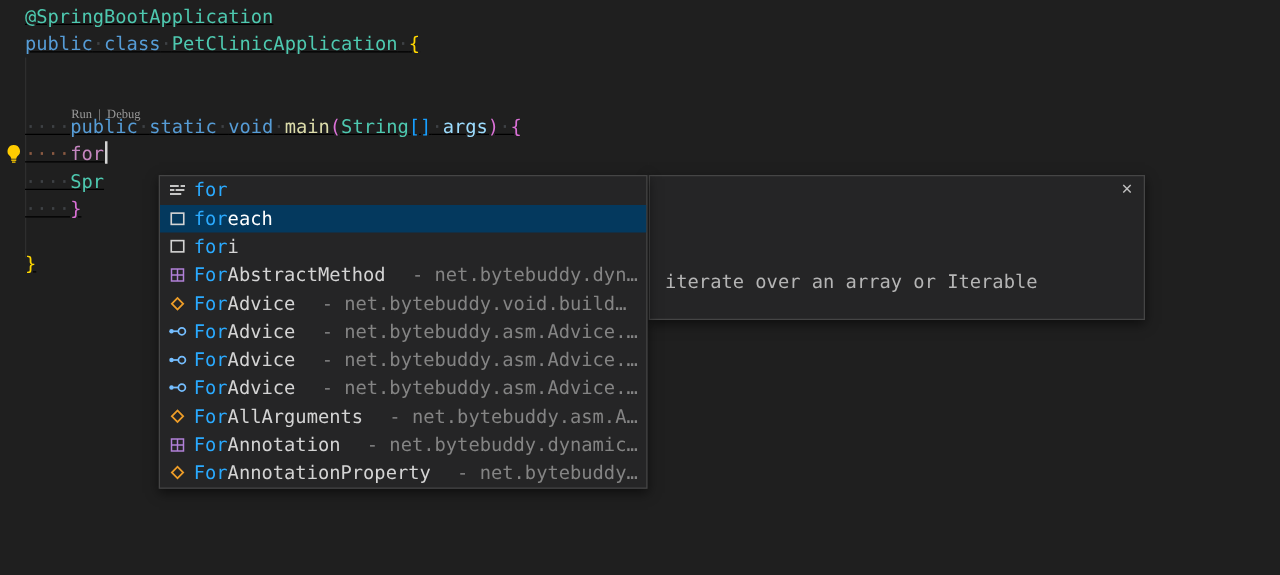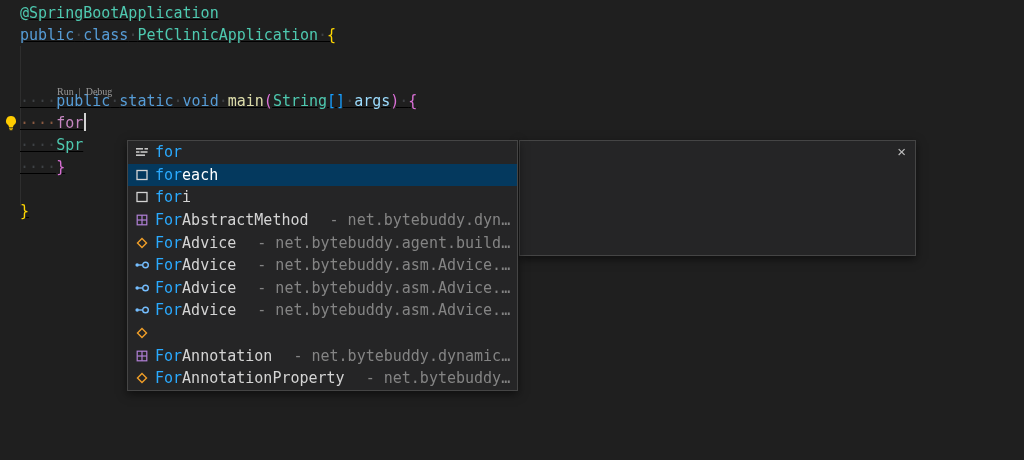--- a/index.html
+++ b/index.html
@@ -115,21 +115,21 @@
           </svg></span><span class="s-label"><span class="match">for</span><span class="rest">i</span><span class="detail"></span></span></div>
       <div class="suggest-row"><span class="s-icon"><svg width="16" height="16" viewBox="0 0 16 16">
             <g stroke="#b180d7" stroke-width="1.2" fill="none">
               <rect x="3.2" y="3.2" width="9.6" height="9.6"></rect>
               <line x1="8" y1="3.2" x2="8" y2="12.8"></line>
               <line x1="3.2" y1="8" x2="12.8" y2="8"></line>
             </g>
           </svg></span><span class="s-label"><span class="match">For</span><span class="rest">AbstractMethod</span><span class="detail"> - net.bytebuddy.dyn…</span></span></div>
       <div class="suggest-row"><span class="s-icon"><svg width="16" height="16" viewBox="0 0 16 16">
             <rect x="4.8" y="4.8" width="6.4" height="6.4" transform="rotate(45 8 8)" fill="none" stroke="#ee9d28" stroke-width="1.4"></rect>
-          </svg></span><span class="s-label"><span class="match">For</span><span class="rest">Advice</span><span class="detail"> - net.bytebuddy.agent.build…</span></span></div>
+          </svg></span><span class="s-label"><span class="match">For</span><span class="rest">Advice</span><span class="detail"> - net.bytebuddy.void.build…</span></span></div>
       <div class="suggest-row"><span class="s-icon"><svg width="16" height="16" viewBox="0 0 16 16">
             <g fill="#75beff">
               <circle cx="3.2" cy="8" r="1.8"></circle>
               <rect x="4.5" y="7.3" width="4" height="1.4"></rect>
             </g>
             <circle cx="11.5" cy="8" r="2.8" fill="none" stroke="#75beff" stroke-width="1.4"></circle>
           </svg></span><span class="s-label"><span class="match">For</span><span class="rest">Advice</span><span class="detail"> - net.bytebuddy.asm.Advice.…</span></span></div>
       <div class="suggest-row"><span class="s-icon"><svg width="16" height="16" viewBox="0 0 16 16">
             <g fill="#75beff">
               <circle cx="3.2" cy="8" r="1.8"></circle>
@@ -139,30 +139,31 @@
           </svg></span><span class="s-label"><span class="match">For</span><span class="rest">Advice</span><span class="detail"> - net.bytebuddy.asm.Advice.…</span></span></div>
       <div class="suggest-row"><span class="s-icon"><svg width="16" height="16" viewBox="0 0 16 16">
             <g fill="#75beff">
               <circle cx="3.2" cy="8" r="1.8"></circle>
               <rect x="4.5" y="7.3" width="4" height="1.4"></rect>
             </g>
             <circle cx="11.5" cy="8" r="2.8" fill="none" stroke="#75beff" stroke-width="1.4"></circle>
           </svg></span><span class="s-label"><span class="match">For</span><span class="rest">Advice</span><span class="detail"> - net.bytebuddy.asm.Advice.…</span></span></div>
       <div class="suggest-row"><span class="s-icon"><svg width="16" height="16" viewBox="0 0 16 16">
             <rect x="4.8" y="4.8" width="6.4" height="6.4" transform="rotate(45 8 8)" fill="none" stroke="#ee9d28" stroke-width="1.4"></rect>
-          </svg></span></div>
+          </svg></span><span class="s-label"><span class="match">For</span><span class="rest">AllArguments</span><span class="detail"> - net.bytebuddy.asm.A…</span></span></div>
       <div class="suggest-row"><span class="s-icon"><svg width="16" height="16" viewBox="0 0 16 16">
             <g stroke="#b180d7" stroke-width="1.2" fill="none">
               <rect x="3.2" y="3.2" width="9.6" height="9.6"></rect>
               <line x1="8" y1="3.2" x2="8" y2="12.8"></line>
               <line x1="3.2" y1="8" x2="12.8" y2="8"></line>
             </g>
           </svg></span><span class="s-label"><span class="match">For</span><span class="rest">Annotation</span><span class="detail"> - net.bytebuddy.dynamic…</span></span></div>
       <div class="suggest-row"><span class="s-icon"><svg width="16" height="16" viewBox="0 0 16 16">
             <rect x="4.8" y="4.8" width="6.4" height="6.4" transform="rotate(45 8 8)" fill="none" stroke="#ee9d28" stroke-width="1.4"></rect>
           </svg></span><span class="s-label"><span class="match">For</span><span class="rest">AnnotationProperty</span><span class="detail"> - net.bytebuddy…</span></span></div>
     </div>
 </div>
 
 <div class="docs-panel">
   <span class="docs-close">×</span>
+  <div class="docs-summary">iterate over an array or Iterable</div>
   
 </div>
 
 </body></html>

